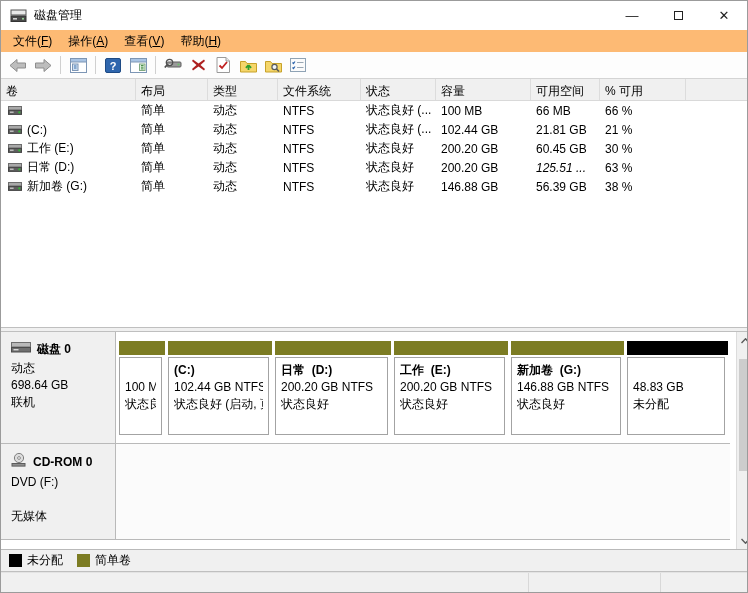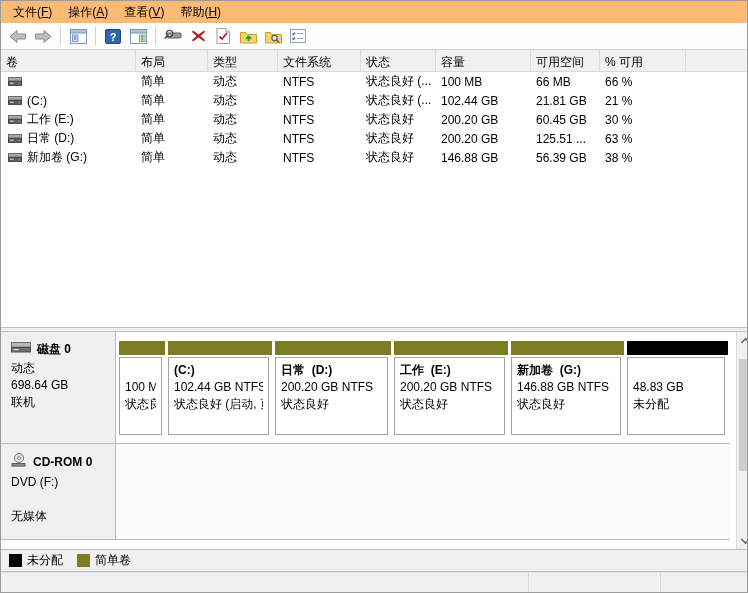--- a/index.html
+++ b/index.html
@@ -77,20 +77,37 @@
   .sb-cell { border-right:1px solid #d8d8d8; }
   .sb-1 { flex:1; }
   .sb-2 { flex:0 0 132px; }
   .sb-3 { flex:0 0 86px; border-right:none; }
 </style>
 </head>
 <body>
 
 <div class="window">
 
+  <div class="titlebar">
+    <span class="app-icon">
+      <svg width="18" height="16" viewBox="0 0 18 16">
+        <rect x="1" y="2" width="15" height="5" fill="#e9e9e9" stroke="#555"></rect>
+        <rect x="1" y="8" width="15" height="5.5" fill="#4a4a4a" stroke="#333"></rect>
+        <rect x="3" y="10" width="4" height="1.6" fill="#cfcfcf"></rect>
+        <circle cx="13" cy="10.8" r="1" fill="#9fe09f"></circle>
+      </svg>
+    </span>
+    <span class="title">磁盘管理</span>
+    <span class="spacer"></span>
+    <span class="caption-btn">—</span>
+    <span class="caption-btn">
+        <span class="max-glyph"></span>
+      </span>
+    <span class="caption-btn">✕</span>
+  </div>
 
   <div class="menubar" id="menubar">
       <span class="menu-item">文件(<u>F</u>)</span>
       <span class="menu-item">操作(<u>A</u>)</span>
       <span class="menu-item">查看(<u>V</u>)</span>
       <span class="menu-item">帮助(<u>H</u>)</span>
     </div>
 
   <div class="toolbar" id="toolbar">
       <span class="tb-icon">
@@ -247,21 +264,21 @@
                 <rect x="2" y="5.6" width="3.6" height="1.2" fill="#d5d5d5"></rect>
                 <circle cx="11.3" cy="6.4" r="1.1" fill="#35b535"></circle>
               </svg></span>
             <span>日常 (D:)</span>
           </span>
           <span class="cell" style="width: 72px;">简单</span>
           <span class="cell" style="width: 70px;">动态</span>
           <span class="cell" style="width: 83px;">NTFS</span>
           <span class="cell" style="width: 75px;">状态良好</span>
           <span class="cell" style="width: 95px;">200.20 GB</span>
-          <span class="cell" style="width: 69px;">125.51 ...</span>
+          <span class="cell" style="width: 69px; font-style: italic;">125.51 ...</span>
           <span class="cell" style="width: 86px;">63 %</span>
         </div>
         <div class="lrow">
           <span class="cell vol" style="width: 135px;">
             <span><svg width="14" height="9" viewBox="0 0 14 9">
                 <rect x="0.5" y="0.5" width="13" height="3.6" fill="#a9a9a9" stroke="#6c6c6c"></rect>
                 <rect x="0.5" y="4.4" width="13" height="4" fill="#5f5f5f" stroke="#444"></rect>
                 <rect x="2" y="5.6" width="3.6" height="1.2" fill="#d5d5d5"></rect>
                 <circle cx="11.3" cy="6.4" r="1.1" fill="#35b535"></circle>
               </svg></span>

